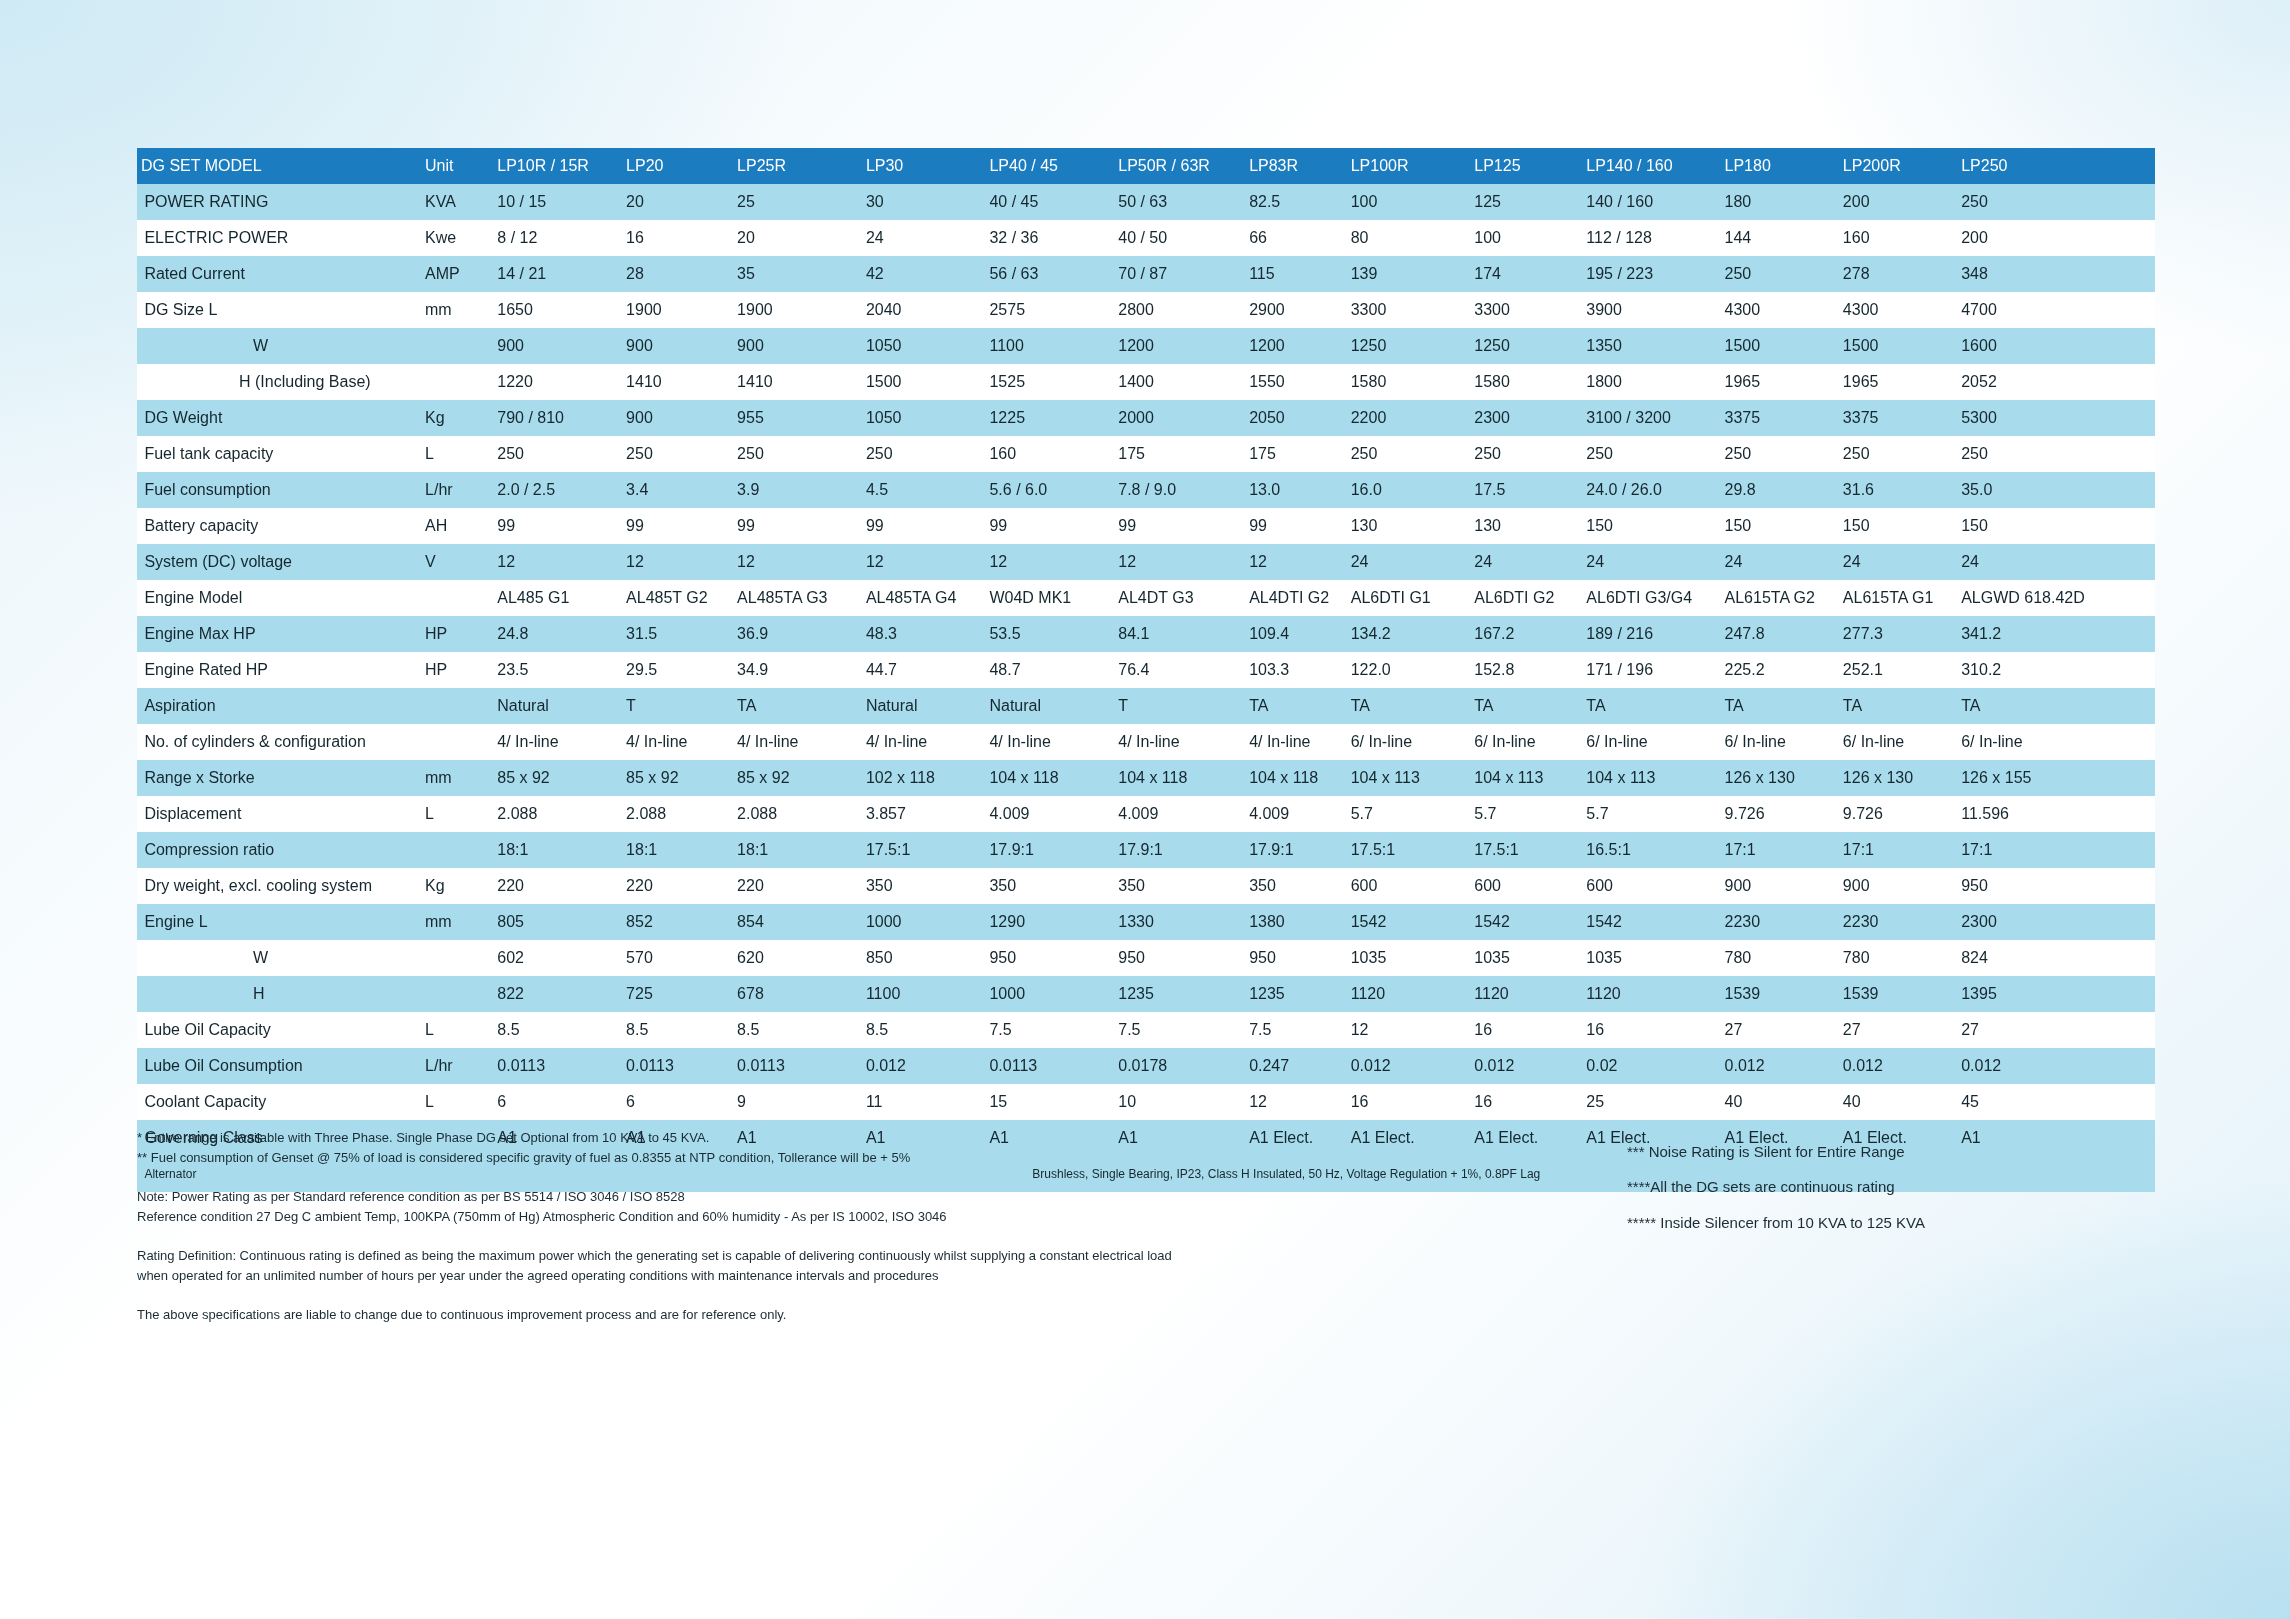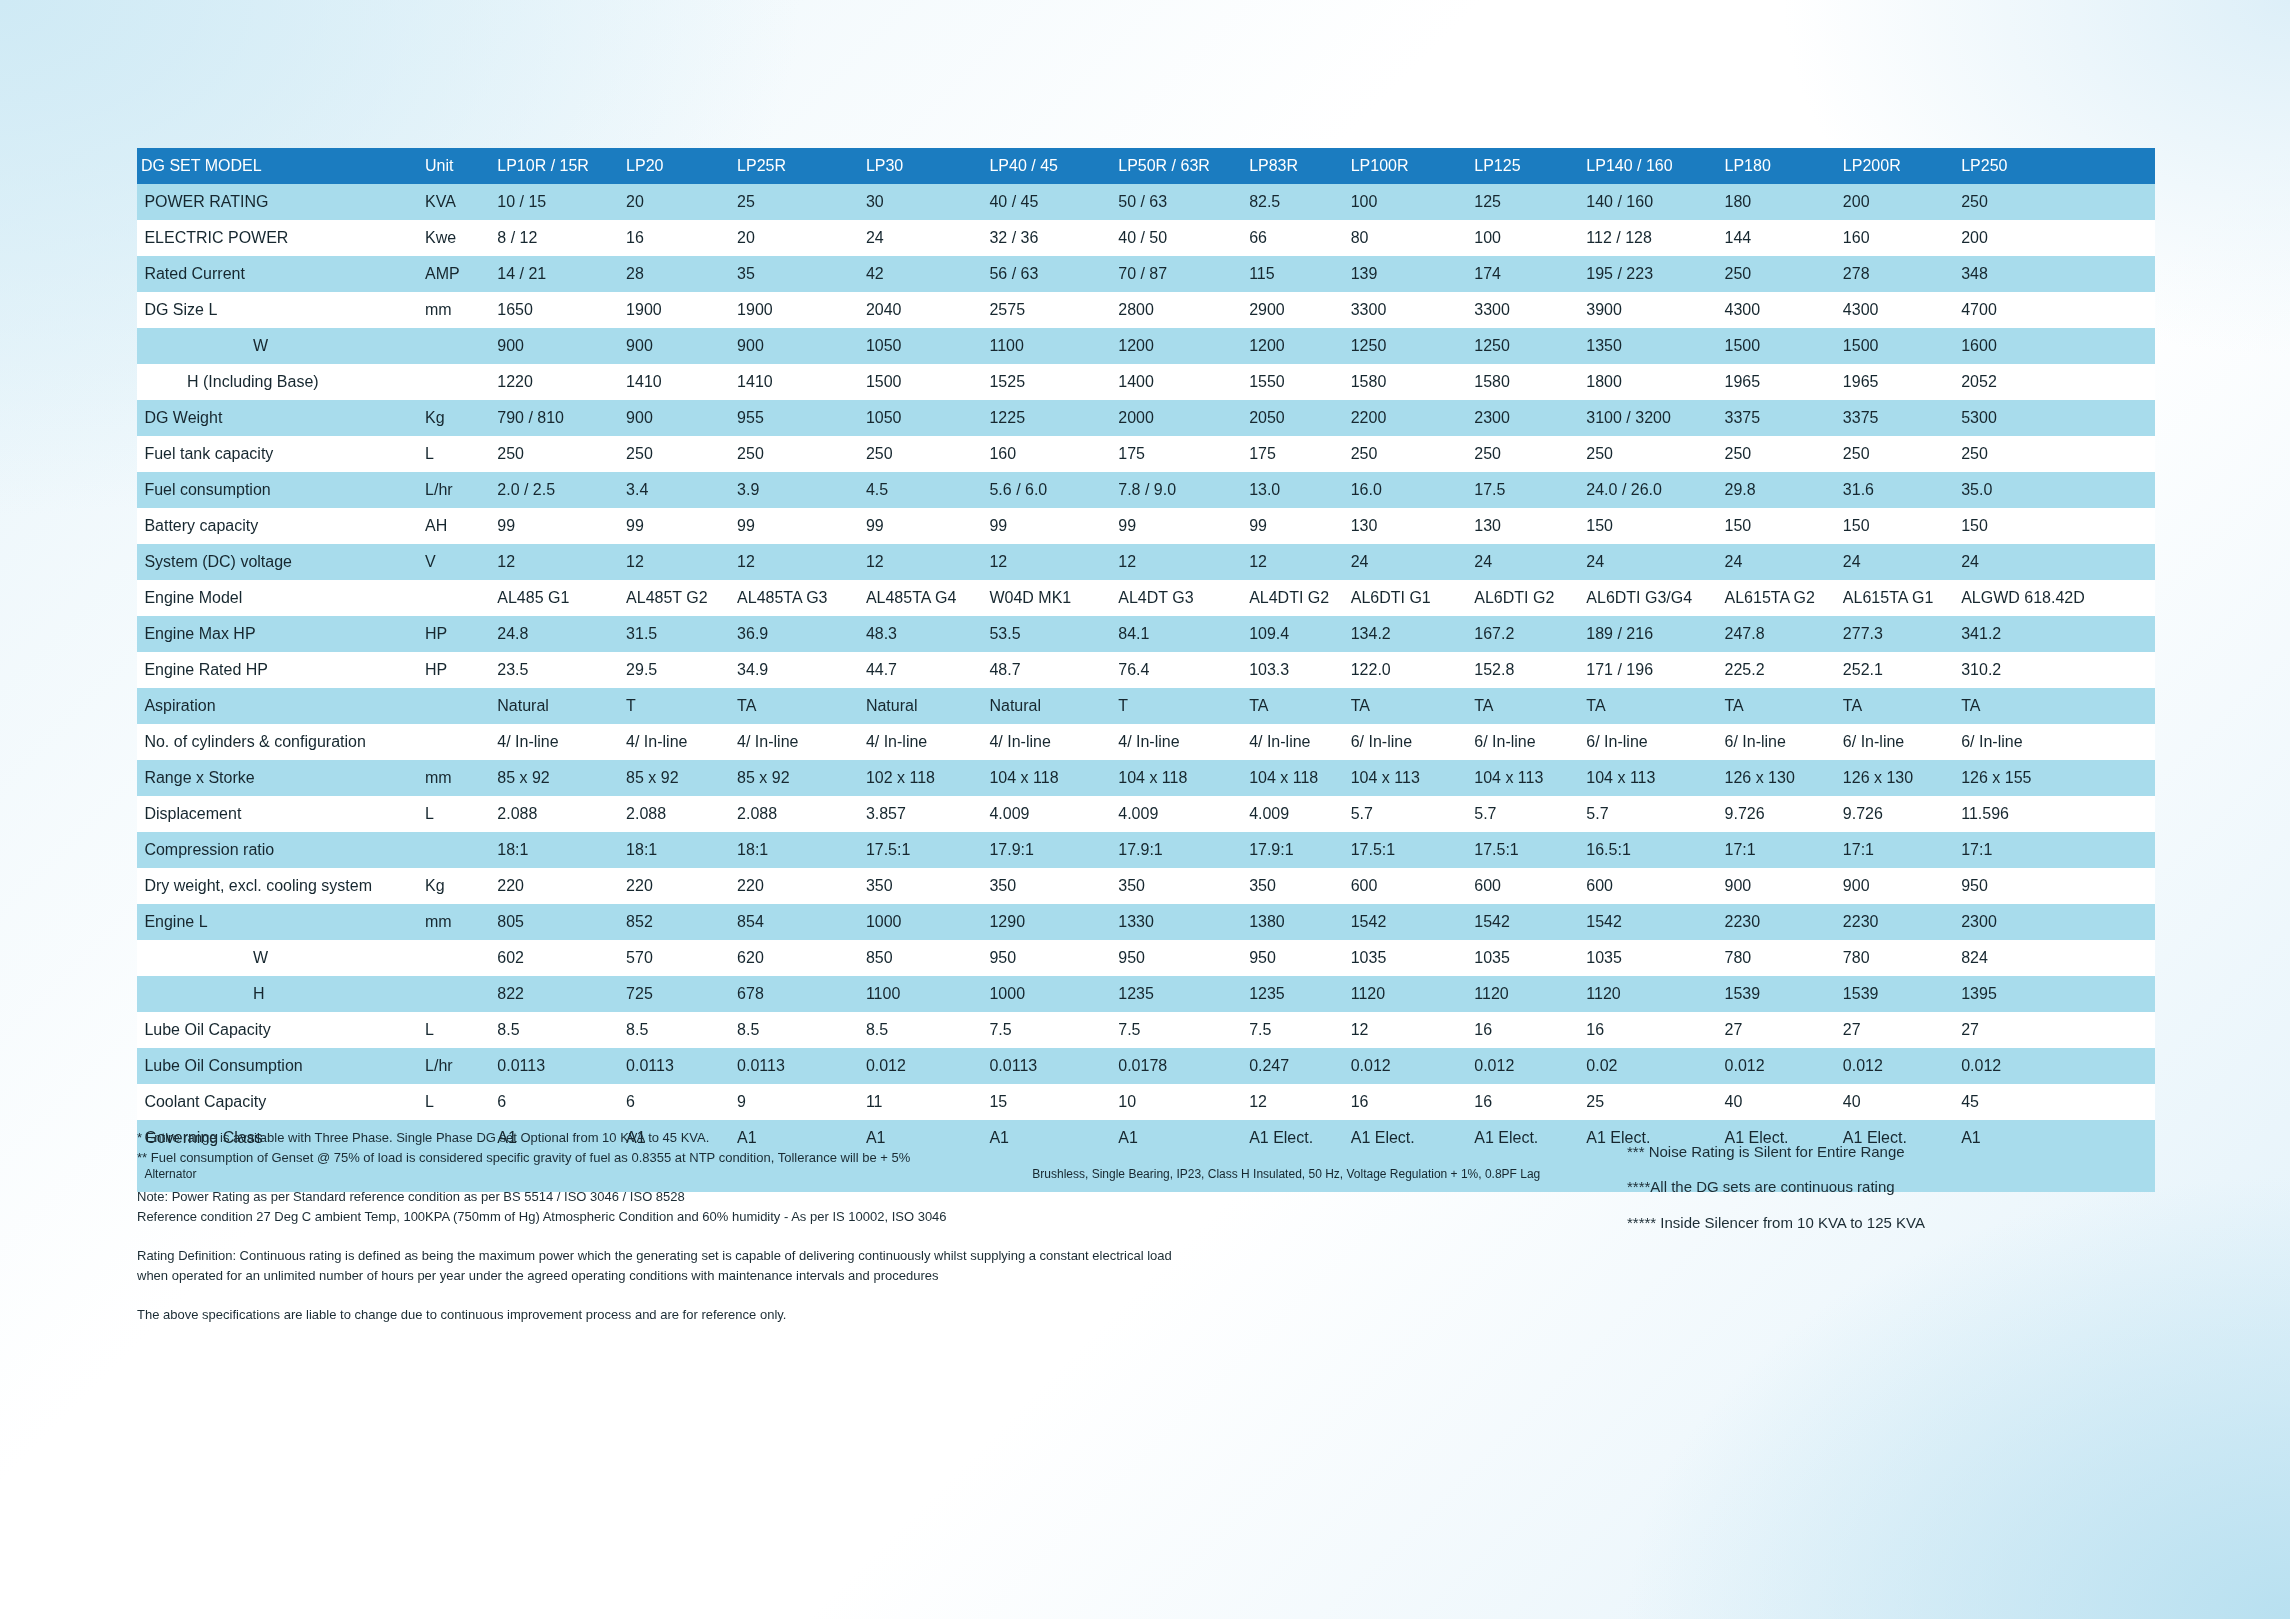--- a/index.html
+++ b/index.html
@@ -62,21 +62,21 @@
     background: #ffffff;
   }
   td.label {
     padding-left: 13px;
     margin-left: 36px;
   }
   td.label.indent-w {
     padding-left: 116px;
   }
   td.label.indent-h {
-    padding-left: 50px;
+    padding-left: 102px;
   }
   td.label.indent-w2 {
     padding-left: 116px;
   }
   td.label.indent-h2 {
     padding-left: 116px;
   }
   tr.alt-row td {
     background: #a8dcec;
     text-align: center;

